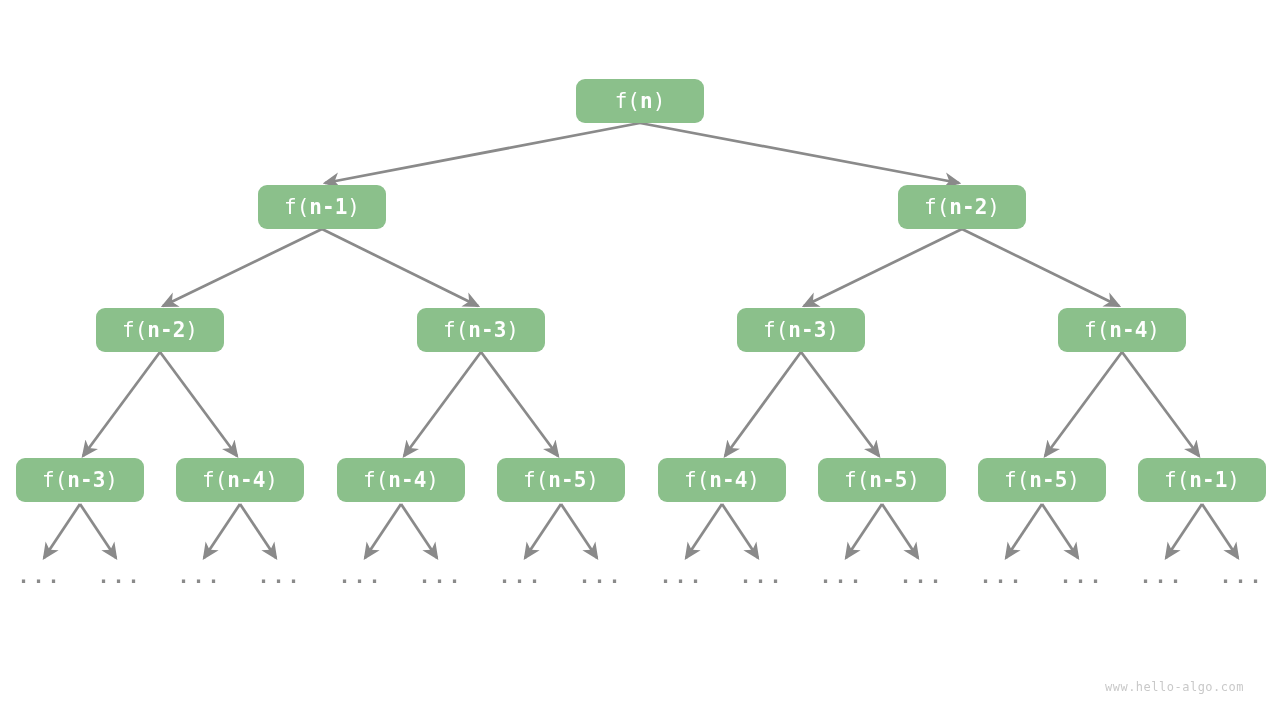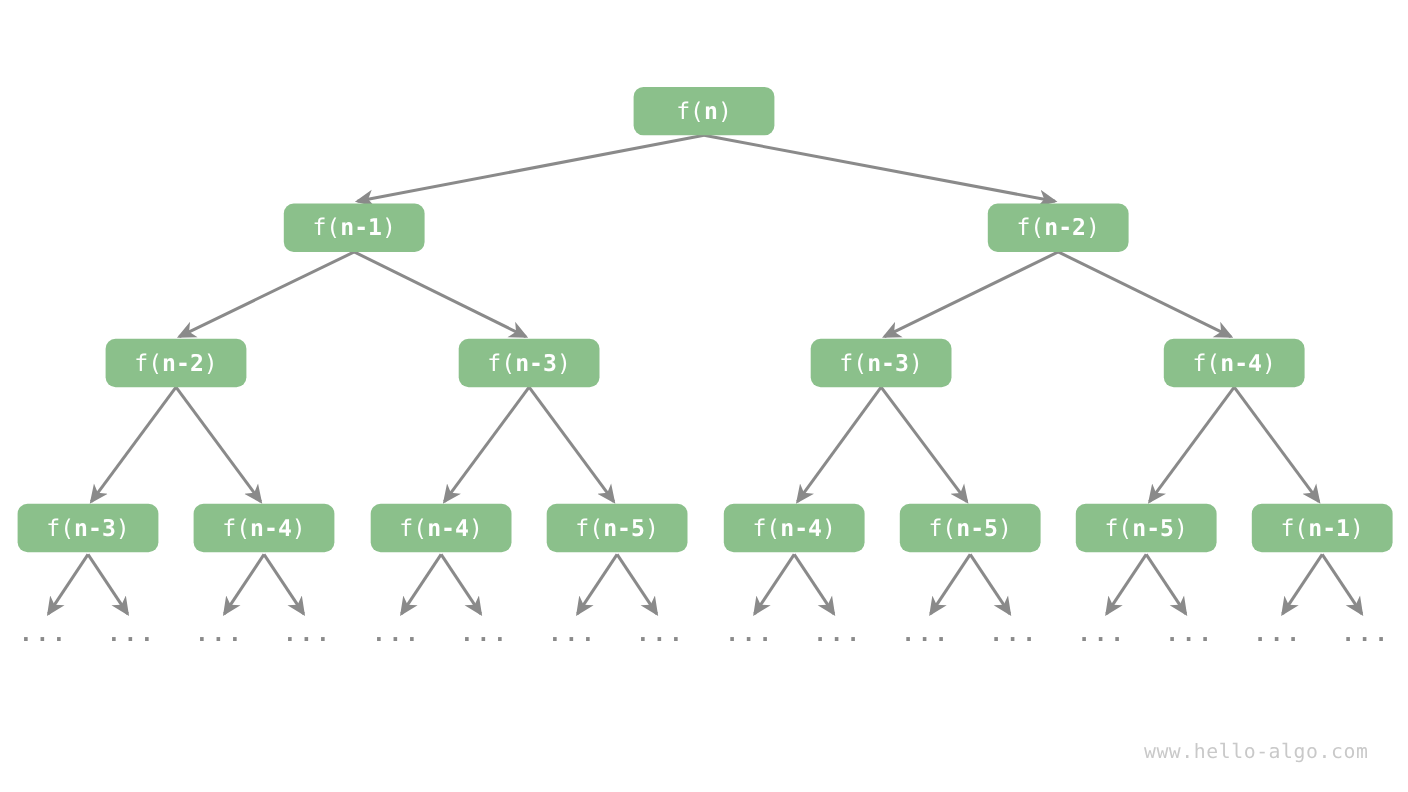--- a/index.html
+++ b/index.html
@@ -54,21 +54,21 @@
     font-weight: bold;
     letter-spacing: 3px;
     line-height: 1;
   }
 
   .watermark {
     position: absolute;
     right: 36px;
     bottom: 26px;
     color: var(--watermark, #c9c9c9);
-    font-size: 18px;
+    font-size: 12px;
     letter-spacing: 0.5px;
   }
 </style>
 </head>
 <body style="--page-bg: #ffffff; --node-fill: #8bc08b; --node-text: #ffffff; --edge: #8a8a8a; --leaf-dots: #8a8a8a; --watermark: #c9c9c9;">
 
 <div class="canvas">
 
   <svg class="edges" viewBox="0 0 1280 720">
     <defs>

